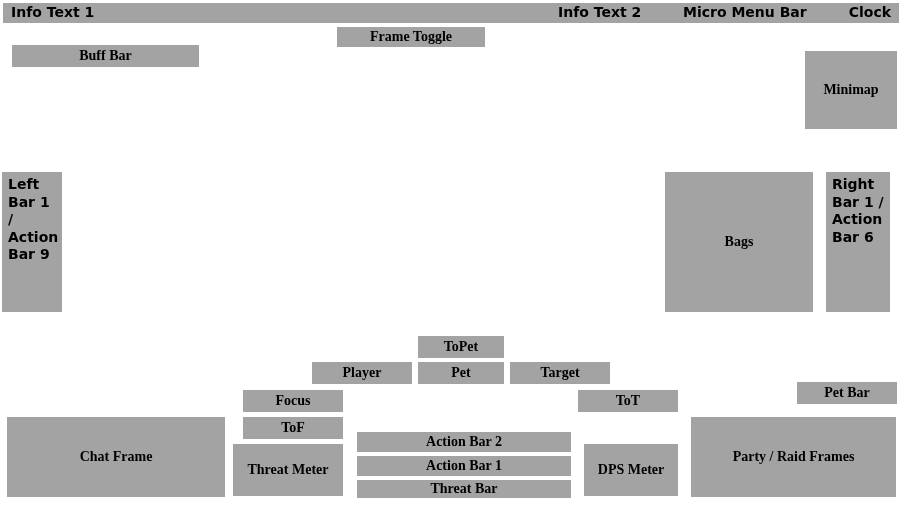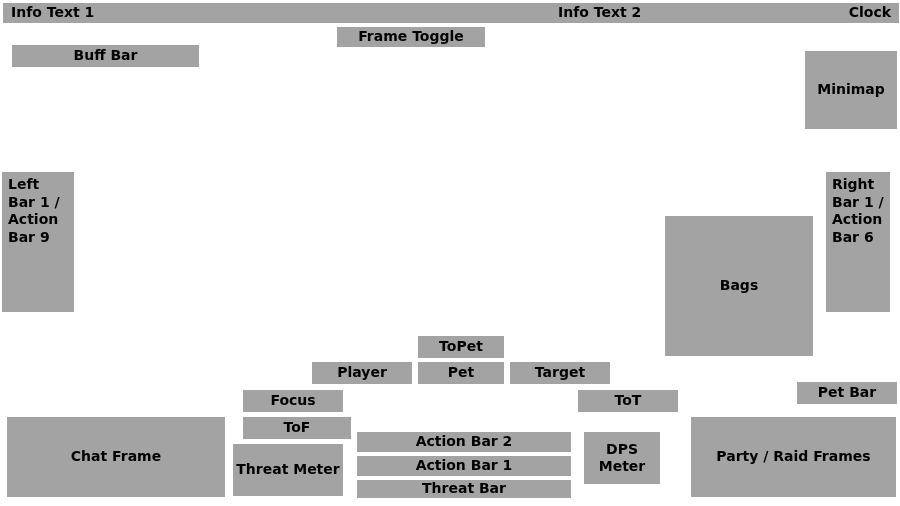--- a/index.html
+++ b/index.html
@@ -16,59 +16,60 @@
   }
   .panel {
     position: absolute;
     background: #a3a3a3;
     display: flex;
     align-items: center;
     text-align: center;
     line-height: 1.25;
   }
   .left   { justify-content: flex-start; padding-left: 6px; text-align: left; }
-  .center { justify-content: center; }
+  .center { justify-content: center; font-family: Liberation Serif, serif; }
   .pad    { padding: 4px 6px; }
 </style>
 </head>
 <body>
 
 <div class="panel" style="left:3px; top:3px; width:896px; height:20px;">
   <span style="position:absolute; left:8px;">Info Text 1</span>
   <span style="position:absolute; left:555px;">Info Text 2</span>
+  <span style="position:absolute; left:680px;">Micro Menu Bar</span>
   <span style="position:absolute; right:8px;">Clock</span>
 </div>
 
 <div class="panel center" style="left:337px; top:27px; width:148px; height:20px;">Frame Toggle</div>
 
 <div class="panel center" style="left:12px; top:45px; width:187px; height:22px;">Buff Bar</div>
 
 <div class="panel center" style="left:805px; top:51px; width:92px; height:78px;">Minimap</div>
 
-<div class="panel left pad" style="left:2px; top:172px; width:72px; height:140px; align-items:flex-start;">Left Bar 1 / Action Bar 9</div>
+<div class="panel left pad" style="left:2px; top:172px; width:60px; height:140px; align-items:flex-start;">Left Bar 1 / Action Bar 9</div>
 
-<div class="panel center" style="left:665px; top:172px; width:148px; height:140px;margin-top:44px;">Bags</div>
+<div class="panel center" style="left:665px; top:172px; width:148px; height:140px;">Bags</div>
 
 <div class="panel left pad" style="left:826px; top:172px; width:64px; height:140px; align-items:flex-start;">Right Bar 1 / Action Bar 6</div>
 
 <div class="panel center" style="left:418px; top:336px; width:86px; height:22px;">ToPet</div>
 
 <div class="panel center" style="left:312px; top:362px; width:100px; height:22px;">Player</div>
 <div class="panel center" style="left:418px; top:362px; width:86px; height:22px;">Pet</div>
 <div class="panel center" style="left:510px; top:362px; width:100px; height:22px;">Target</div>
 
 <div class="panel center" style="left:243px; top:390px; width:100px; height:22px;">Focus</div>
 <div class="panel center" style="left:578px; top:390px; width:100px; height:22px;">ToT</div>
 <div class="panel center" style="left:797px; top:382px; width:100px; height:22px;">Pet Bar</div>
 
-<div class="panel center" style="left:243px; top:417px; width:108px; height:22px;">ToF</div>
+<div class="panel center" style="left:243px; top:417px; width:100px; height:22px;">ToF</div>
 
 <div class="panel center" style="left:7px; top:417px; width:218px; height:80px;">Chat Frame</div>
 
 <div class="panel center" style="left:233px; top:444px; width:110px; height:52px;">Threat Meter</div>
 
 <div class="panel center" style="left:357px; top:432px; width:214px; height:20px;">Action Bar 2</div>
 <div class="panel center" style="left:357px; top:456px; width:214px; height:20px;">Action Bar 1</div>
 <div class="panel center" style="left:357px; top:480px; width:214px; height:18px;">Threat Bar</div>
 
-<div class="panel center" style="left:584px; top:432px; width:76px; height:52px;">DPS Meter</div>
+<div class="panel center" style="left:584px; top:444px; width:94px; height:52px;">DPS Meter</div>
 
 <div class="panel center" style="left:691px; top:417px; width:205px; height:80px;">Party / Raid Frames</div>
 
 </body></html>

